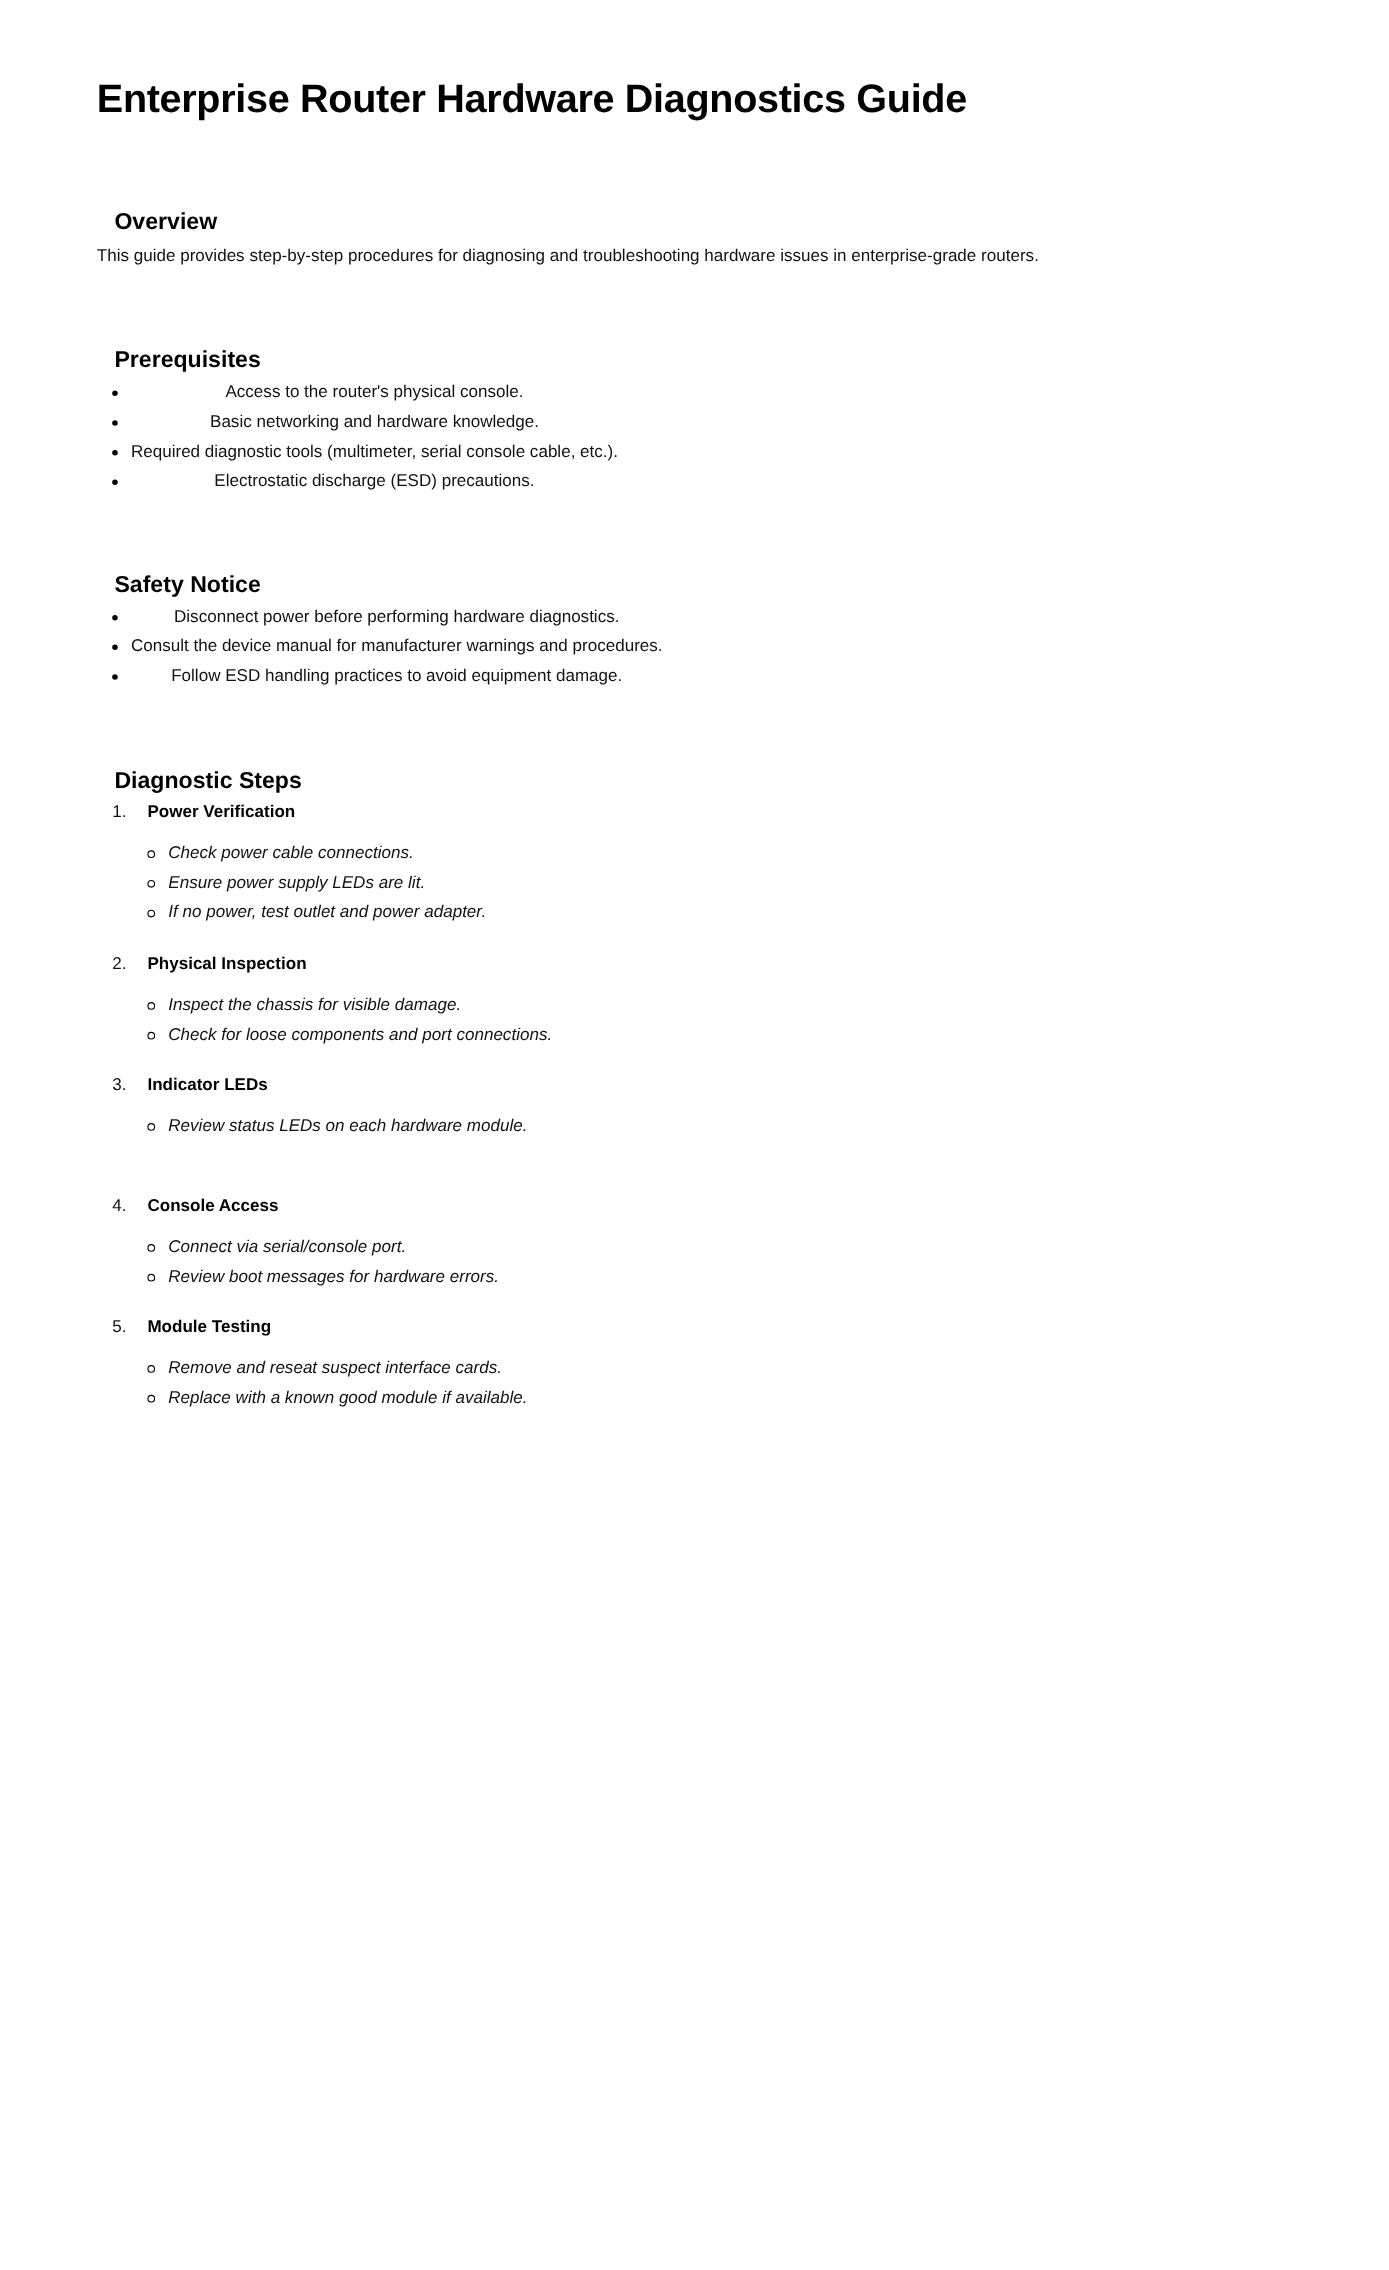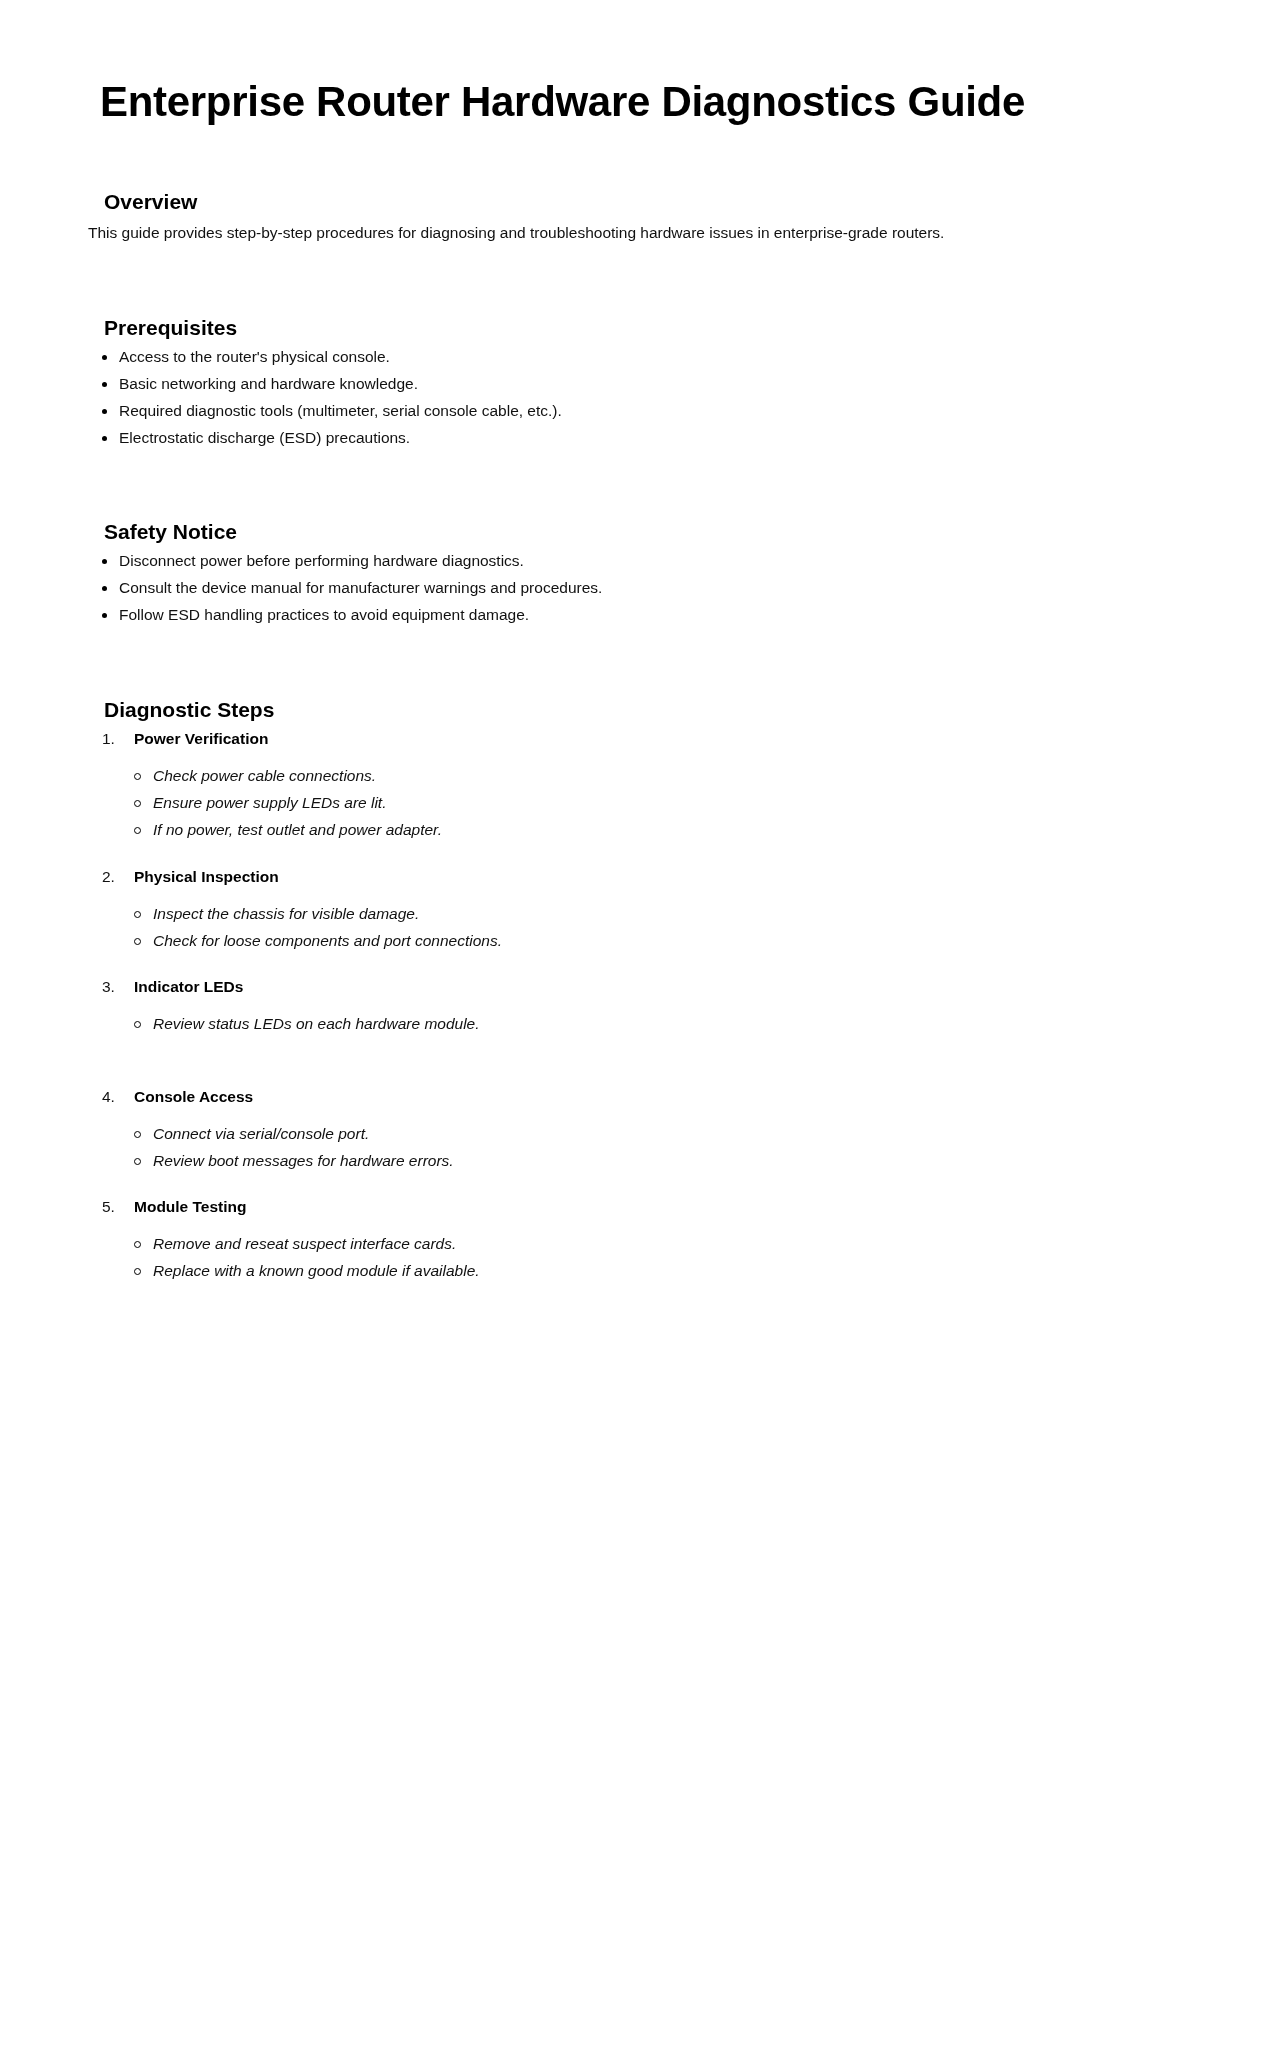--- a/index.html
+++ b/index.html
@@ -2,39 +2,39 @@
 <html><head>
 <meta charset="utf-8">
 <style>
   html, body { margin: 0; padding: 0; background: #ffffff; }
   body {
     width: 1263px; height: 2064px; position: relative;
     font-family: "Liberation Sans", sans-serif; color: #111111;
   }
   .page { position: absolute; left: 88px; top: 0; width: 1100px; }
   h1 {
-    position: absolute; left: 0; top: 70px; margin: 12px;
-    font-size: 42px; font-weight: 600; letter-spacing: -0.3px; color: #000;
+    position: absolute; left: 0; top: 70px; margin: 0;
+    font-size: 36px; font-weight: 600; letter-spacing: -0.3px; color: #000;
     white-space: nowrap; line-height: 40px;
   }
   h2 {
     position: absolute; left: 0; margin: 16px;
     font-size: 21px; font-weight: 600; color: #000; line-height: 26px; white-space: nowrap;
   }
   p.body {
     position: absolute; left: 0; margin: 0;
     font-size: 15.5px; line-height: 20px; white-space: nowrap; color: #111;
   }
   ul.bullets, ol.steps, ul.sub {
     margin: 0; padding: 0; list-style: none;
   }
   ul.bullets { position: absolute; left: 0; }
   ul.bullets li {
     position: relative; height: 27px; line-height: 20px;
-    font-size: 15.5px; padding-left: 31px; white-space: nowrap;
+    font-size: 15.5px; padding-left: 31px; white-space: nowrap; text-align: center;
   }
   ul.bullets li .dot {
     position: absolute; left: 14px; top: 8px; width: 5px; height: 5px;
     border-radius: 50%; background: #000;
   }
   ol.steps { position: absolute; left: 0; }
   ol.steps > li { position: relative; font-size: 15.5px; }
   .step-head { position: relative; height: 20px; line-height: 20px; white-space: nowrap; }
   .step-num { position: absolute; left: 14px; top: 0; }
   .step-title { position: absolute; left: 46px; top: 0; font-weight: 700; color: #000; }

